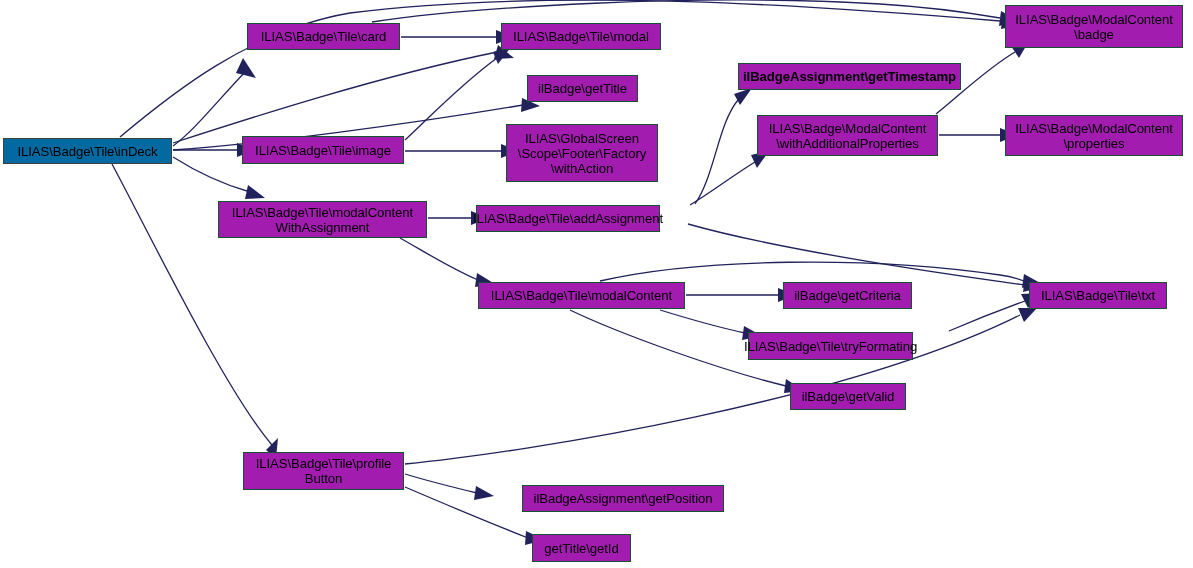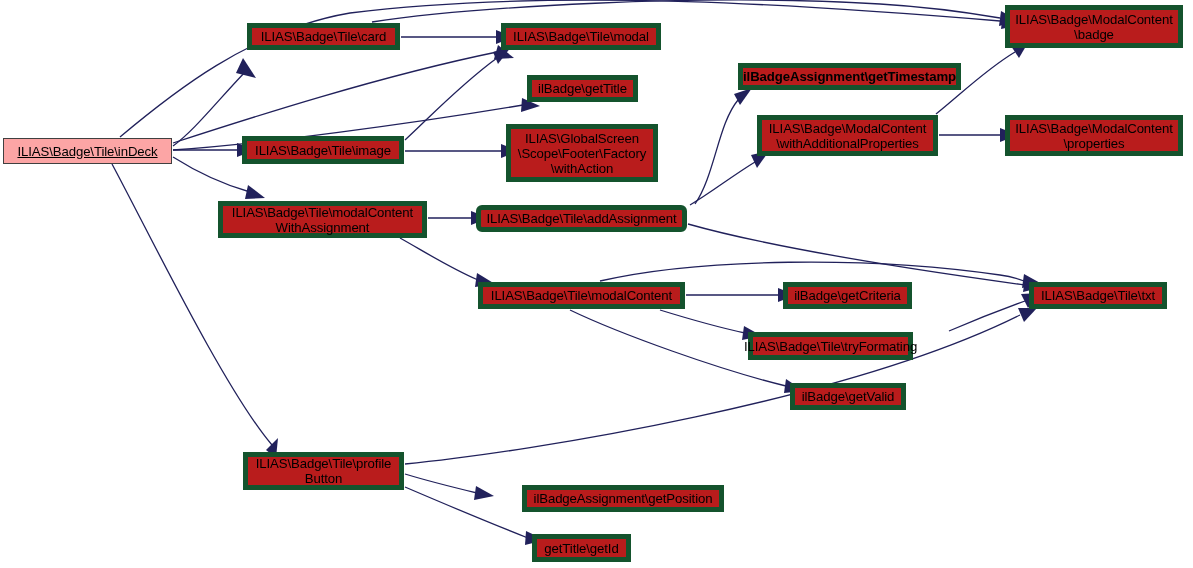--- a/index.html
+++ b/index.html
@@ -18,37 +18,36 @@
   svg#edges {
     position: absolute;
     left: 0;
     top: 0;
     width: 1193px;
     height: 568px;
   }
   .node {
     position: absolute;
     box-sizing: border-box;
-    border: 5px solid #14532d;
-    background: #b91c1c;
+    border: 1px solid #14532d;
+    background: #a21caf;
     color: #000000;
     display: flex;
     align-items: center;
     justify-content: center;
     text-align: center;
     font-size: 13.2px;
     line-height: 15px;
     letter-spacing: -0.1px;
     white-space: pre-line;
     z-index: 2;
   }
   .node.root {
-    background: #fca5a5;
+    background: #0369a1;
     border: 1px solid #404040;
-    text-decoration: underline;
   }
   .edge-path {
     fill: none;
     stroke: #21215b;
     stroke-width: 1.3px;
   }
   .arrow-head {
     fill: #21215b;
     stroke: none;
   }
@@ -174,21 +173,21 @@
       <div class="node" style="left: 757px; top: 115px; width: 181px; height: 41px;"><span>ILIAS\Badge\ModalContent
 \withAdditionalProperties</span></div>
       <div class="node" style="left: 1005px; top: 115px; width: 178px; height: 41px;"><span>ILIAS\Badge\ModalContent
 \properties</span></div>
       <div class="node" style="left: 242px; top: 136px; width: 162px; height: 28px;"><span>ILIAS\Badge\Tile\image</span></div>
       <div class="node" style="left: 506px; top: 124px; width: 152px; height: 58px;"><span>ILIAS\GlobalScreen
 \Scope\Footer\Factory
 \withAction</span></div>
       <div class="node" style="left: 218px; top: 201px; width: 209px; height: 37px;"><span>ILIAS\Badge\Tile\modalContent
 WithAssignment</span></div>
-      <div class="node" style="left: 476px; top: 205px; width: 211px; height: 27px; border-radius: 6px;"><span>ILIAS\Badge\Tile\addAssignment</span></div>
+      <div class="node" style="left: 476px; top: 205px; width: 184px; height: 27px;"><span>ILIAS\Badge\Tile\addAssignment</span></div>
       <div class="node" style="left: 478px; top: 282px; width: 207px; height: 27px;"><span>ILIAS\Badge\Tile\modalContent</span></div>
       <div class="node" style="left: 783px; top: 282px; width: 129px; height: 27px;"><span>ilBadge\getCriteria</span></div>
       <div class="node" style="left: 1029px; top: 282px; width: 138px; height: 27px;"><span>ILIAS\Badge\Tile\txt</span></div>
       <div class="node" style="left: 748px; top: 332px; width: 165px; height: 28px;"><span>ILIAS\Badge\Tile\tryFormating</span></div>
       <div class="node" style="left: 790px; top: 383px; width: 116px; height: 27px;"><span>ilBadge\getValid</span></div>
       <div class="node" style="left: 243px; top: 452px; width: 161px; height: 38px;"><span>ILIAS\Badge\Tile\profile
 Button</span></div>
       <div class="node" style="left: 505px; top: 485px; width: 202px; height: 27px; margin-left: 17px;"><span>ilBadgeAssignment\getPosition</span></div>
       <div class="node" style="left: 532px; top: 534px; width: 99px; height: 28px;"><span>getTitle\getId</span></div>
     </div>

